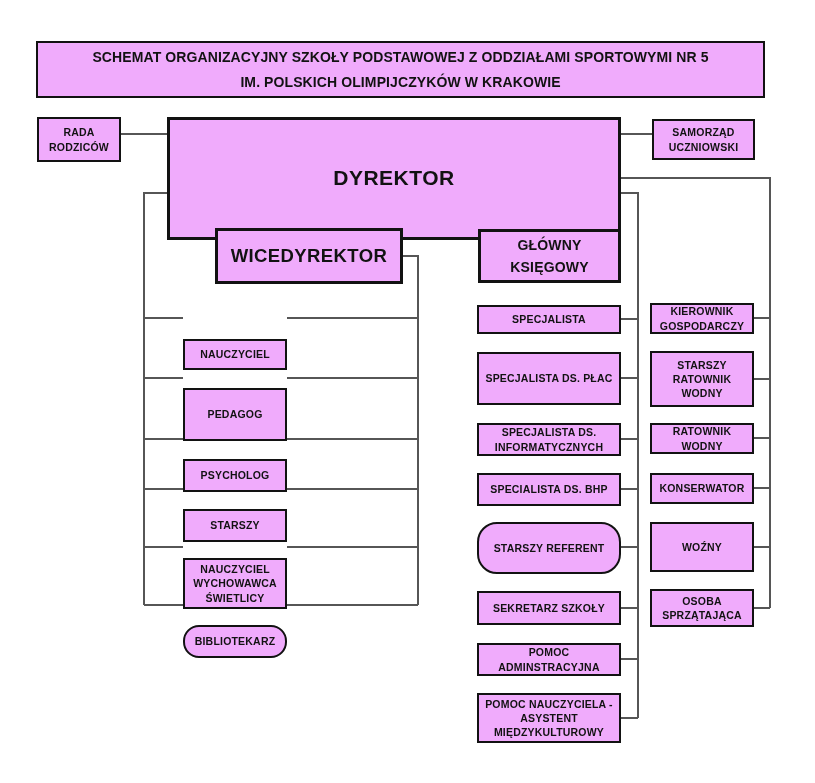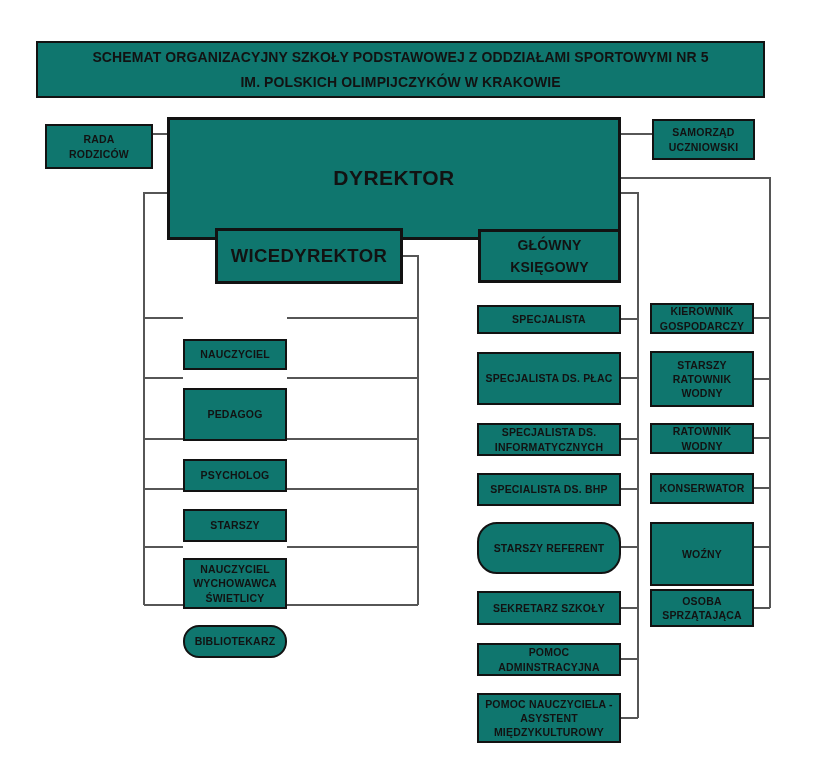--- a/index.html
+++ b/index.html
@@ -10,35 +10,35 @@
     font-family:"Liberation Sans", sans-serif;
     color:#121212;
     overflow:hidden;
   }
   .wires{position:absolute;left:0;top:0;}
   .wires path{stroke:#565656;stroke-width:2;fill:none;}
   .box{
     position:absolute;
     box-sizing:border-box;
     border:2px solid #121212;
-    background:#0f766e;
+    background:#f0abfc;
     display:flex;align-items:center;justify-content:center;
     text-align:center;
     white-space:pre-line;
     font-weight:bold;
     font-size:10.5px;
     line-height:1.35;
     letter-spacing:0.2px;
     z-index:2;
   }
   .thick{border-width:3px;}
   
   .t{left:36px;top:41px;width:729px;height:57px;font-size:14px;line-height:1.75;letter-spacing:0.1px;}
   
-  .rada{left:37px;top:124px;width:108px;height:45px;margin-left:8px;}
+  .rada{left:37px;top:117px;width:84px;height:45px;}
   .dyr{left:167px;top:117px;width:454px;height:123px;font-size:21px;letter-spacing:0.5px;}
   .sam{left:652px;top:119px;width:103px;height:41px;}
   
   .wice{left:215px;top:228px;width:188px;height:56px;font-size:18.5px;letter-spacing:0.4px;}
   .glo{left:478px;top:229px;width:143px;height:54px;font-size:14px;line-height:1.6;}
   
   .lcol{left:183px;width:104px;margin-top:36px;}
   .l1{top:303px;height:31px;}
   .l2{top:352px;height:53px;}
   .l3{top:423px;height:33px;}
@@ -54,21 +54,21 @@
   .m5{top:522px;height:52px;border-radius:20px;}
   .m6{top:591px;height:34px;}
   .m7{top:643px;height:33px;}
   .m8{top:693px;height:50px;}
   
   .rcol{left:650px;width:104px;}
   .r1{top:303px;height:31px;}
   .r2{top:351px;height:56px;}
   .r3{top:423px;height:31px;}
   .r4{top:473px;height:31px;}
-  .r5{top:522px;height:64px;}
+  .r5{top:522px;height:50px;}
   .r6{top:589px;height:38px;}
 </style>
 </head>
 <body>
 
 <div class="canvas">
 
   <svg class="wires" width="815" height="783" viewBox="0 0 815 783" aria-hidden="true">
     <path d="M121 134 H167"></path>
     <path d="M621 134 H652"></path>

